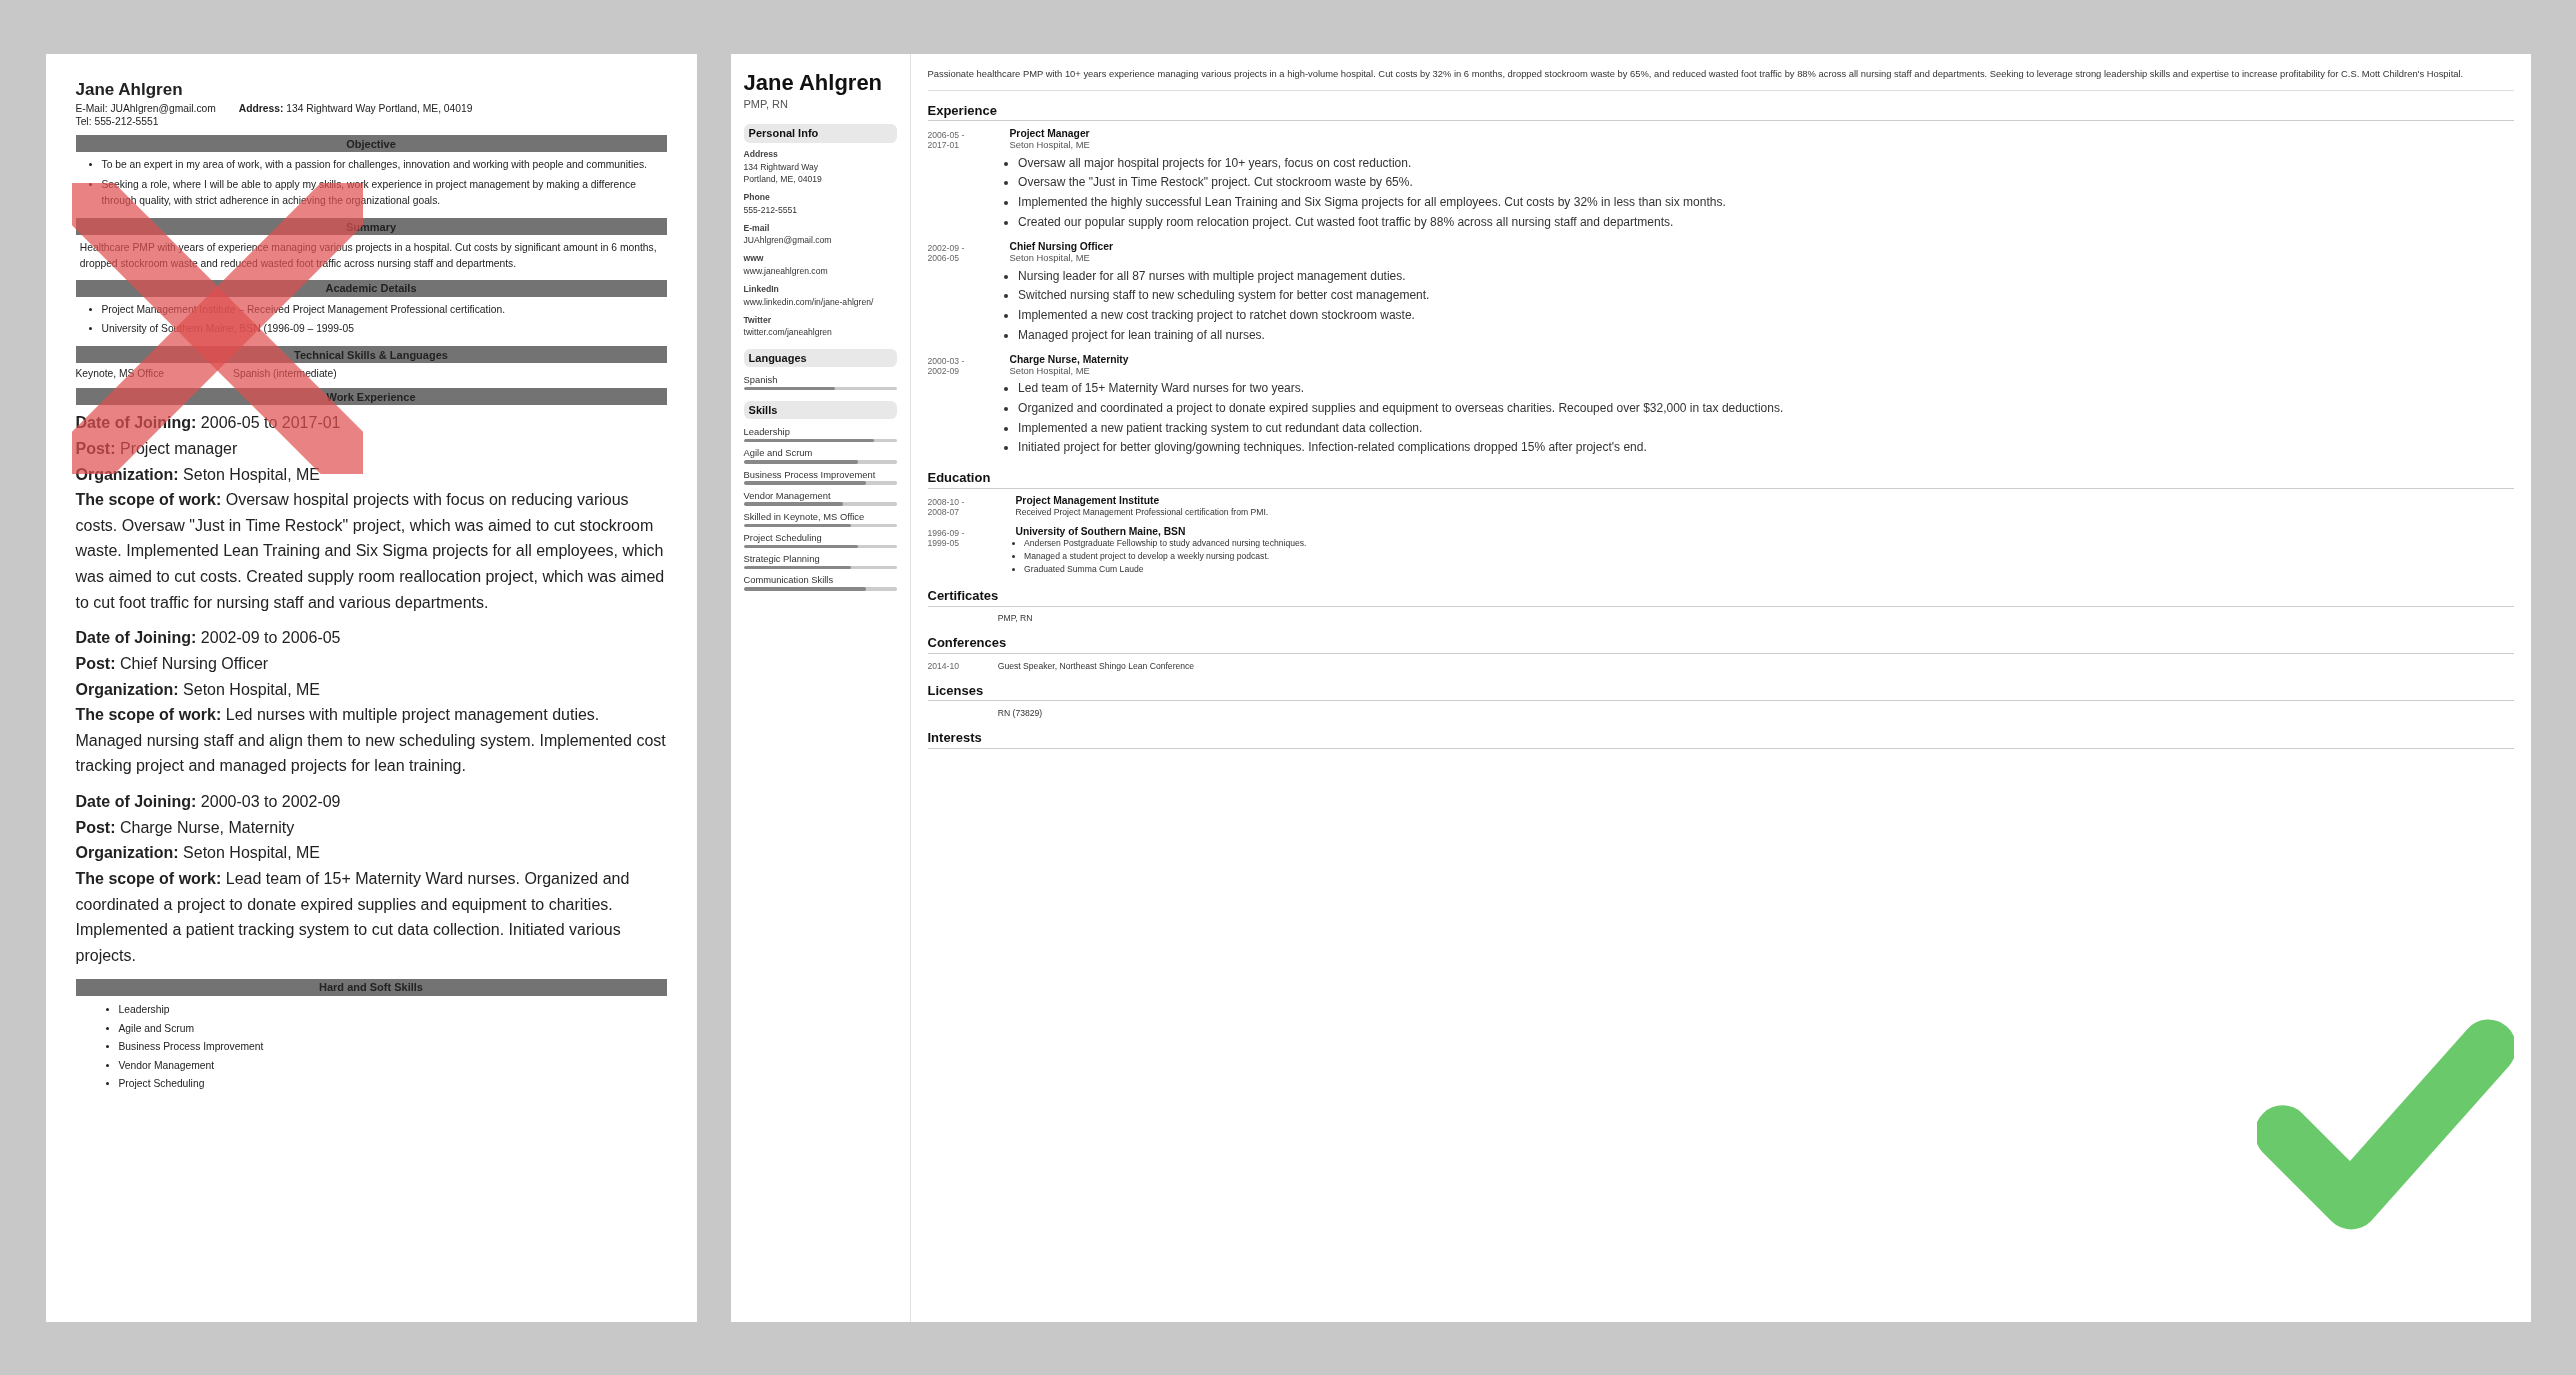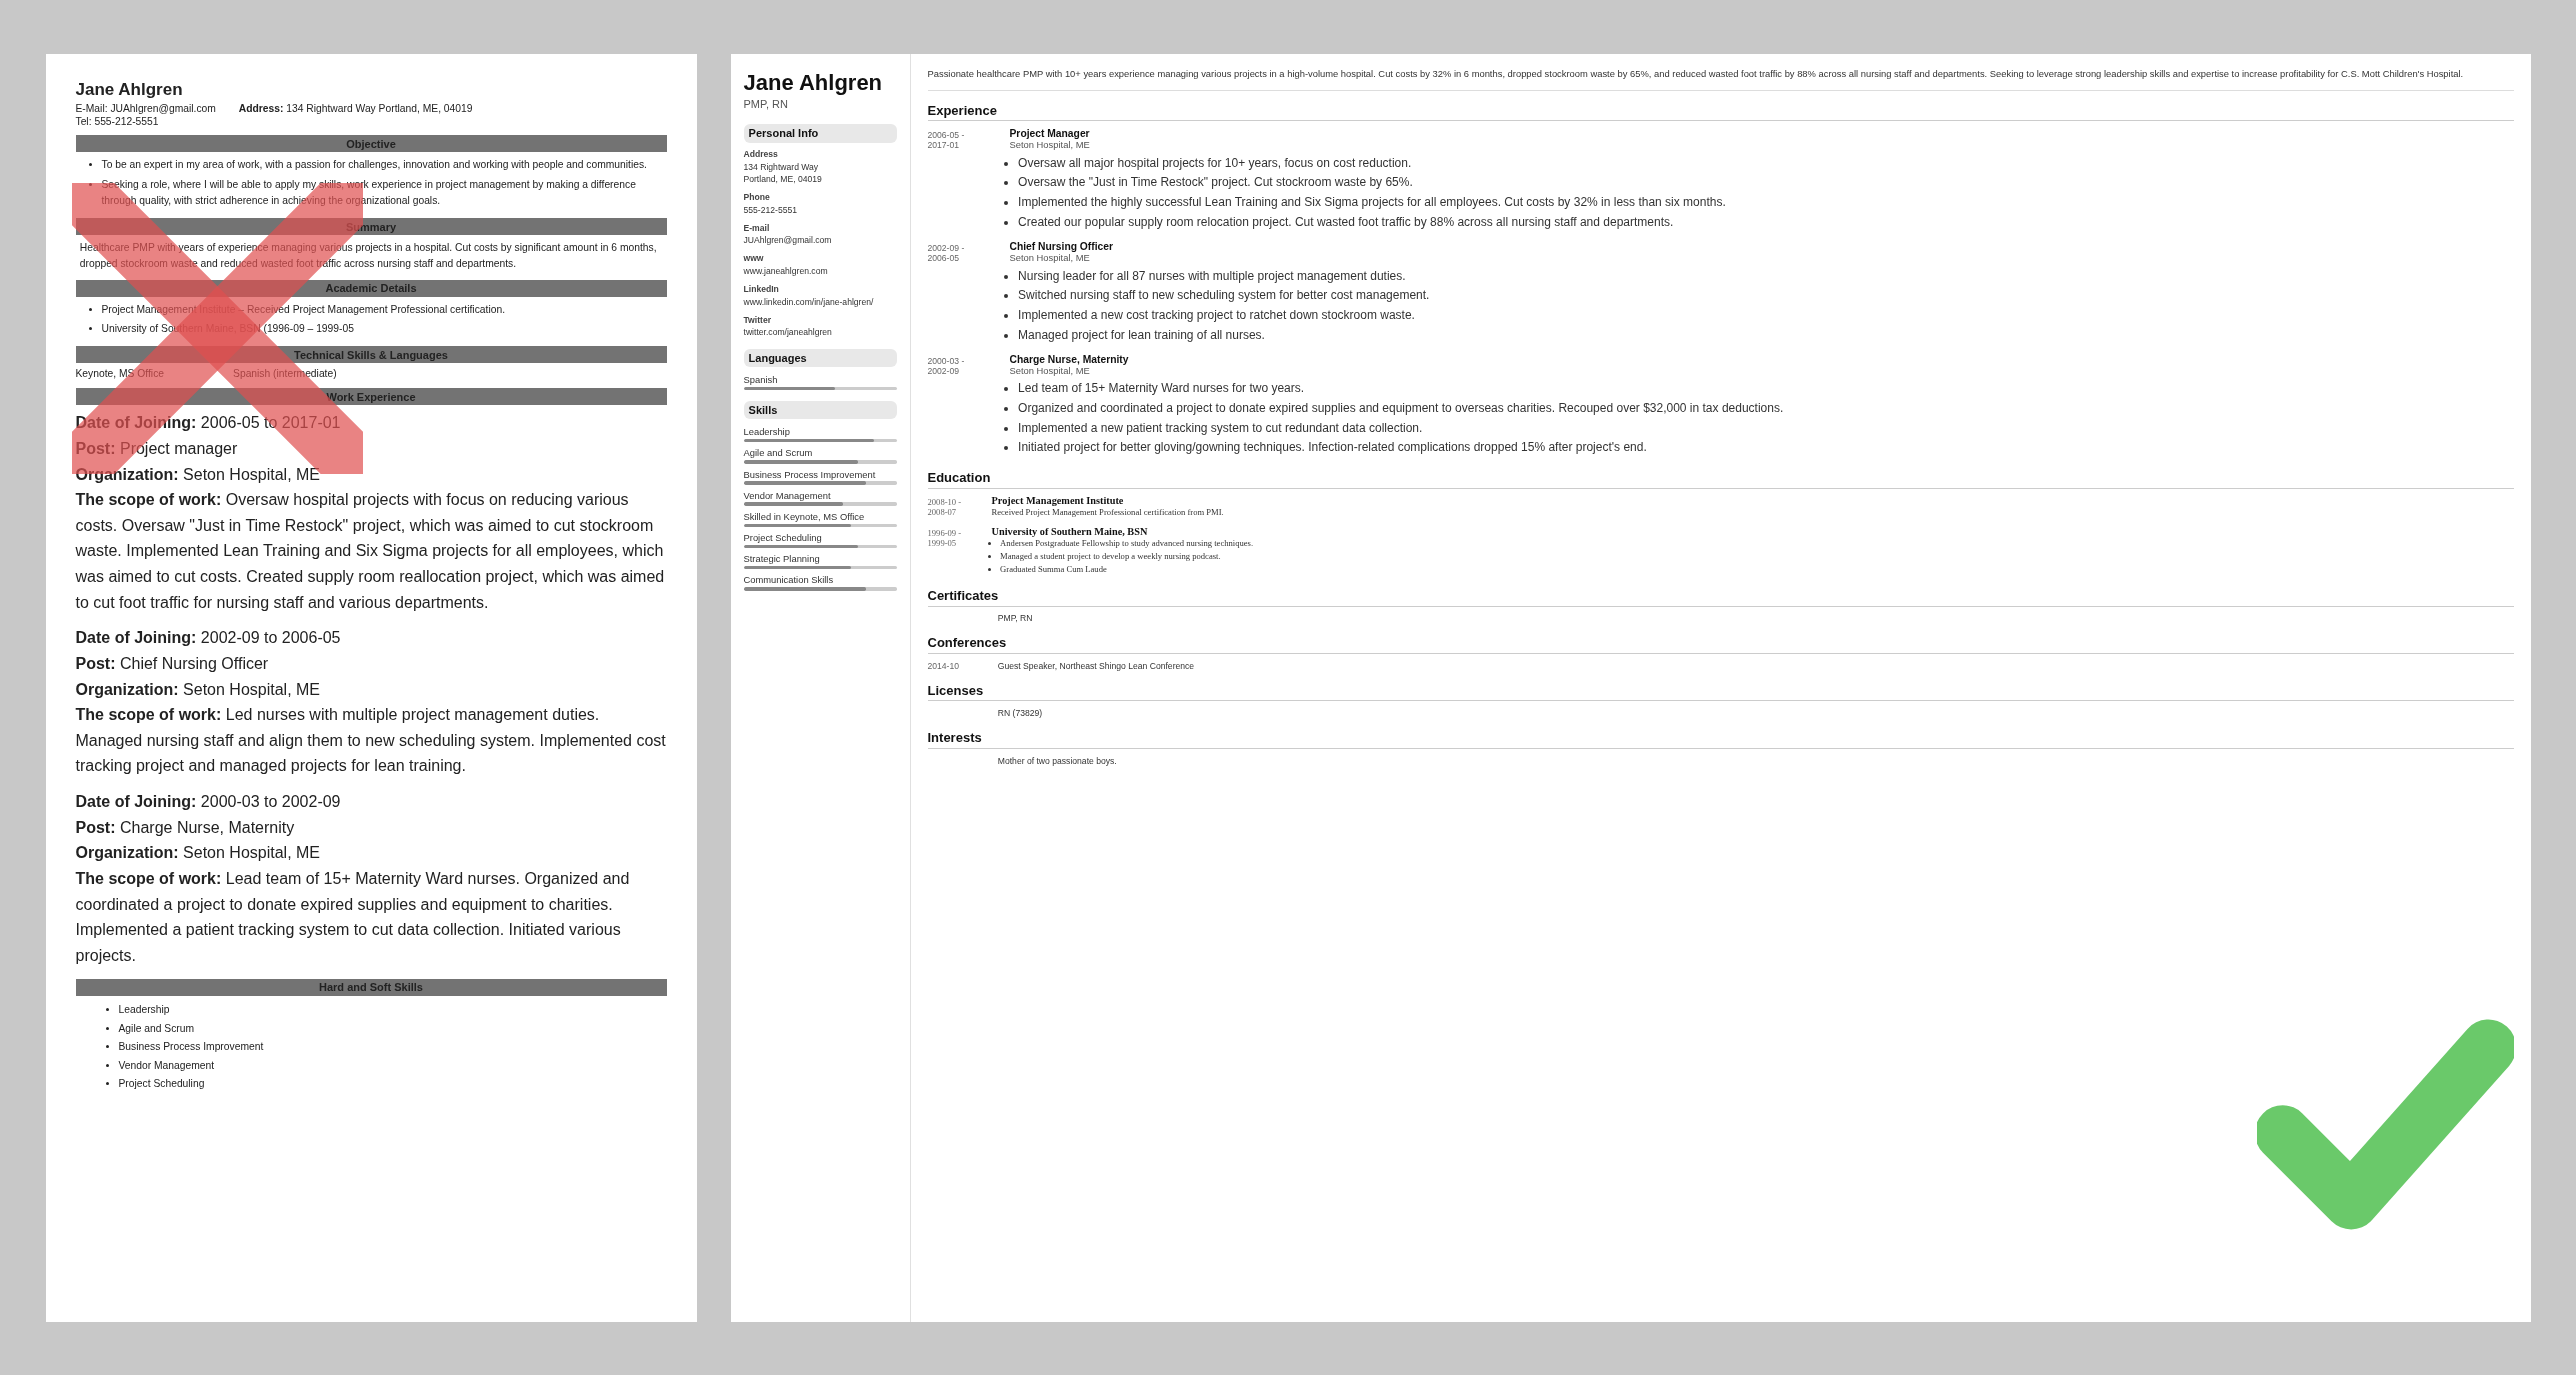--- a/index.html
+++ b/index.html
@@ -242,23 +242,22 @@
     .r-exp-bullets {
       font-size: 12px;
       line-height: 1.5;
       color: #333;
       margin-left: 8.6px;
     }
     .r-exp-bullets li { margin-bottom: 1.7px; }
 
     .r-edu-block {
       display: flex;
-      gap: 4px;
+      gap: 28px;
       margin-bottom: 6.9px;
-      font-family: Liberation Serif, serif;
     }
     .r-edu-date {
       font-size: 8.6px;
       color: #666;
       width: 60px;
       flex-shrink: 0;
       padding-top: 1.7px;
     }
     .r-edu-content { flex: 1; }
     .r-edu-school {
@@ -548,21 +547,17 @@
       <div class="r-main-section">
         <div class="r-main-section-title">Licenses</div>
         <div class="r-lic-block">
           <div class="r-small-date"></div>
           <div class="r-small-content">RN (73829)</div>
         </div>
       </div>
 
       <div class="r-main-section">
         <div class="r-main-section-title">Interests</div>
-        <div class="r-int-block">
-          <div class="r-small-date"></div>
-          <div class="r-small-content">Mother of two passionate boys.</div>
-        </div>
       </div>
     </div>
   </div>
 </div>
 
 
 </body></html>

